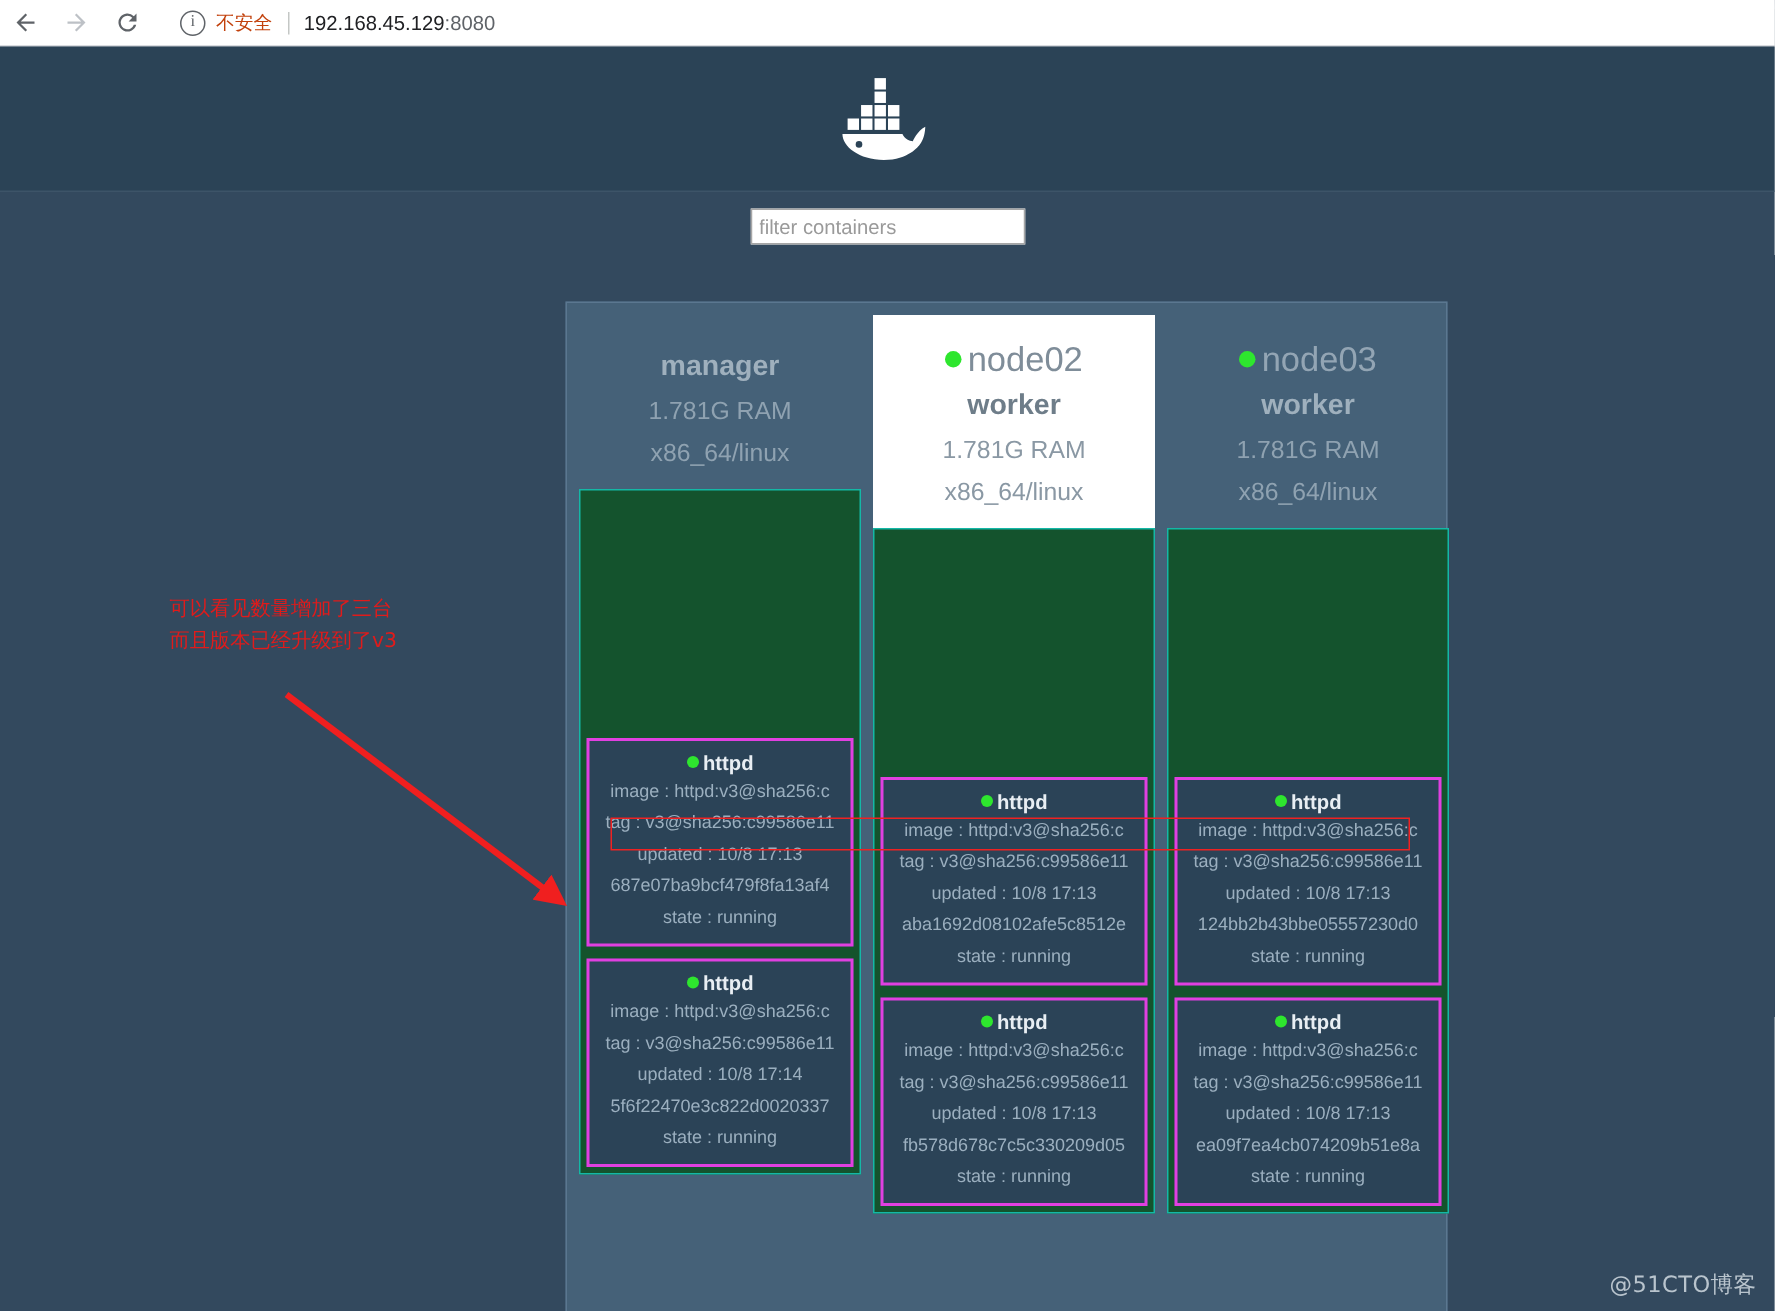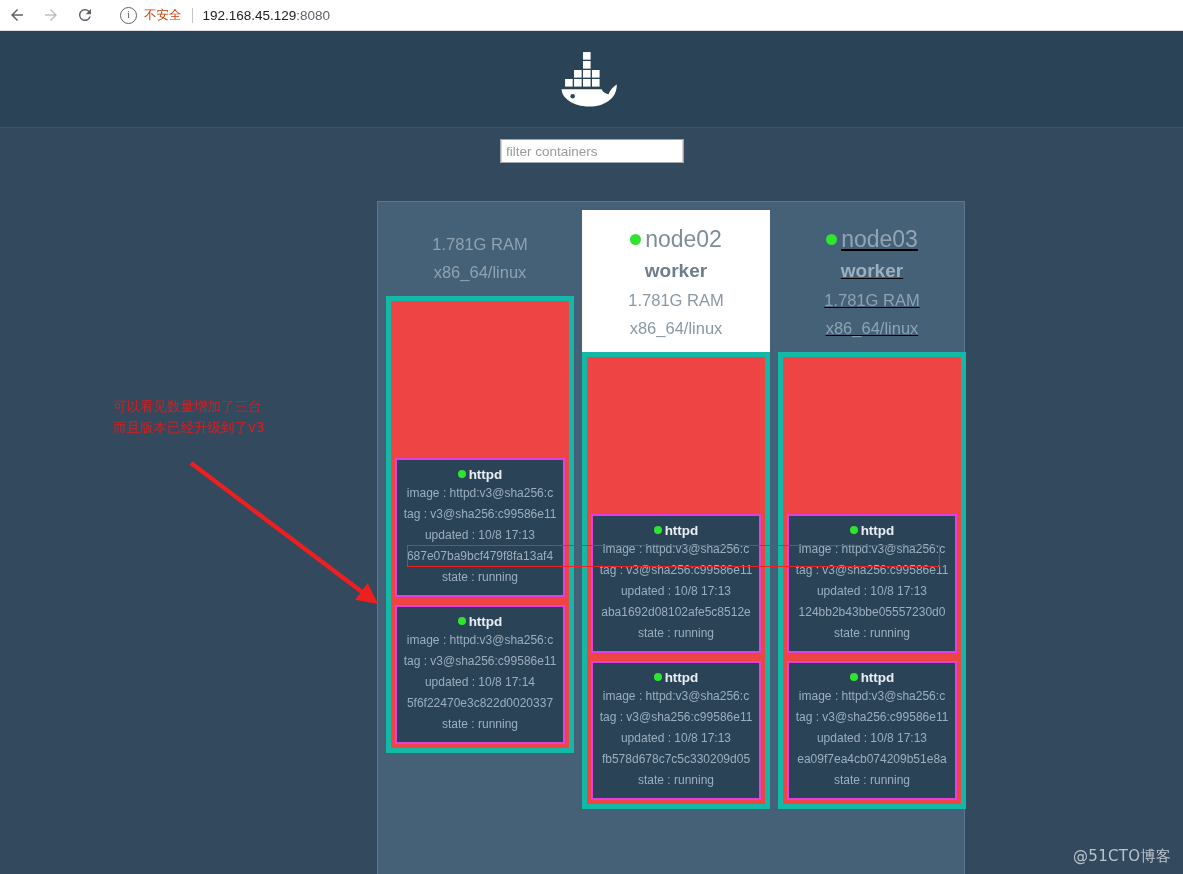--- a/index.html
+++ b/index.html
@@ -103,21 +103,21 @@
   }
   #nodes-row {
     position: absolute; left: 8px; top: 8px;
     display: flex;
   }
   .node {
     width: 188px;
     margin-right: 8px;
     position: relative;
   }
-  .node:last-child { margin-right: 0; text-decoration: underline; }
+  .node:last-child { margin-right: 0; }
 
   .node-header {
     padding: 16px 0 14px 0;
     text-align: center;
     box-sizing: border-box;
   }
   .node.highlight .node-header { background: #ffffff; }
 
   .node-name {
     font-size: 23px;
@@ -145,22 +145,22 @@
     color: #8fa2b1;
     margin-top: 9px;
     line-height: 19px;
   }
   .node.highlight .node-ram,
   .node.highlight .node-arch { color: #8a98a4; }
 
   .node-body {
     height: 457px;
     box-sizing: border-box;
-    background: #ef4444;
-    border: 5px solid #14b8a6;
+    background: #14532d;
+    border: 1px solid #14b8a6;
     position: relative;
   }
   .containers {
     position: absolute; left: 0; right: 0; bottom: 4px;
     padding: 0 4px;
     box-sizing: border-box;
   }
   .container-card {
     box-sizing: border-box;
     border: 2px solid #e040e0;
@@ -269,20 +269,21 @@
 
   <div id="filter-row">
     <input id="filter-input" type="text" placeholder="filter containers" style="">
   </div>
 
   <div id="nodes-panel">
     <div id="nodes-row">
 
       <div class="node">
         <div class="node-header">
+          <div class="node-role">manager</div>
           <div class="node-ram">1.781G RAM</div>
           <div class="node-arch">x86_64/linux</div>
         </div>
         <div class="node-body">
           <div class="containers">
             <div class="container-card">
               <div class="c-title">
                 <span class="dot"></span><span>httpd</span>
               </div>
               <div class="c-line">image : httpd:v3@sha256:c</div>

